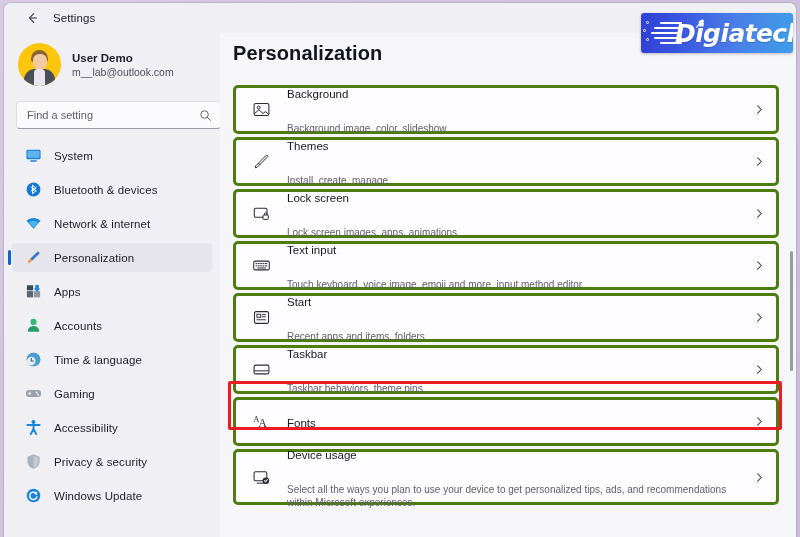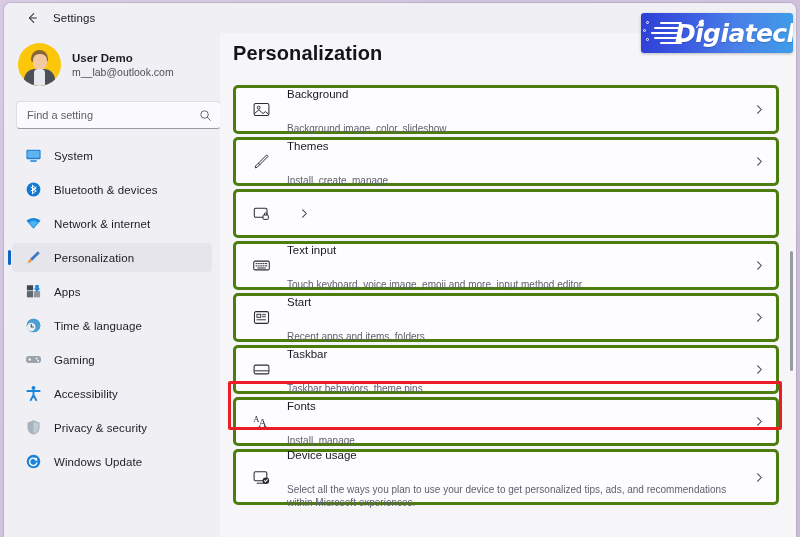--- a/index.html
+++ b/index.html
@@ -319,20 +319,29 @@
             <svg width="17" height="17" viewBox="0 0 18 18">
               <rect x="2" y="8.6" width="6.6" height="6.6" fill="#5d6772"></rect>
               <rect x="9.4" y="8.6" width="6.6" height="6.6" fill="#8d96a0"></rect>
               <rect x="2" y="2.4" width="6.6" height="5.4" fill="#3e4850"></rect>
               <path d="M10.9 2.2 H14.6 V5.9 H16.3 L12.75 9.2 L9.2 5.9 H10.9 Z" fill="#1a85da"></path>
             </svg>
           </span>
           <span class="nav-label">Apps</span>
         </div>
 
+        <div class="nav-item">
+          <span class="nav-ico">
+            <svg width="17" height="17" viewBox="0 0 18 18">
+              <circle cx="9" cy="5.2" r="3.3" fill="#35b87a"></circle>
+              <path d="M2.9 15.6 C2.9 11.9 5.6 9.6 9 9.6 C12.4 9.6 15.1 11.9 15.1 15.6 Z" fill="#2a9c66"></path>
+            </svg>
+          </span>
+          <span class="nav-label">Accounts</span>
+        </div>
 
         <div class="nav-item">
           <span class="nav-ico">
             <svg width="17" height="17" viewBox="0 0 18 18">
               <circle cx="9" cy="9" r="7.2" fill="#2f7fbe"></circle>
               <path d="M9 1.8 A7.2 7.2 0 0 0 9 16.2 A7.2 7.2 0 0 0 9 1.8" fill="#4a9ed4"></path>
               <circle cx="6.6" cy="10.6" r="4.5" fill="#e8eef2"></circle>
               <path d="M6.6 7.6 V10.6 H9" stroke="#39546b" stroke-width="1.1" fill="none" stroke-linecap="round"></path>
             </svg>
           </span>
@@ -430,20 +439,24 @@
         </div>
 
         <div class="card">
           <span class="card-ico">
             <svg width="19" height="19" viewBox="0 0 20 20" fill="none">
               <rect x="2.4" y="4.4" width="13.4" height="9.6" rx="1.6" stroke="#2b2b34" stroke-width="1.1"></rect>
               <rect x="11.6" y="11.6" width="5.6" height="4.6" rx=".9" fill="#ffffff" stroke="#2b2b34" stroke-width="1.05"></rect>
               <path d="M13.1 11.6 V10.5 A1.3 1.3 0 0 1 15.7 10.5 V11.6" stroke="#2b2b34" stroke-width="1" fill="none"></path>
             </svg>
           </span>
+          <span class="card-texts">
+            <span class="card-title">Lock screen</span>
+            <span class="card-sub" style="display:block">Lock screen images, apps, animations</span>
+          </span>
           <span class="card-chev">
             <svg width="11" height="11" viewBox="0 0 12 12">
                 <path d="M4 2 L8 6 L4 10" stroke="#3c3c46" stroke-width="1.15" fill="none" stroke-linecap="round" stroke-linejoin="round"></path>
               </svg>
           </span>
         </div>
 
         <div class="card">
           <span class="card-ico">
             <svg width="19" height="19" viewBox="0 0 20 20" fill="none">
@@ -503,21 +516,20 @@
 
         <div class="card">
           <span class="card-ico">
             <svg width="19" height="19" viewBox="0 0 20 20" fill="none">
               <text x="1.4" y="10.4" font-family="Liberation Serif, serif" font-size="9" fill="#2b2b34">A</text>
               <text x="6.6" y="15.6" font-family="Liberation Serif, serif" font-size="12.5" fill="#2b2b34">A</text>
             </svg>
           </span>
           <span class="card-texts">
             <span class="card-title">Fonts</span>
-            <span class="card-sub" style="display:block">Install, manage</span>
           </span>
           <span class="card-chev">
             <svg width="11" height="11" viewBox="0 0 12 12">
                 <path d="M4 2 L8 6 L4 10" stroke="#3c3c46" stroke-width="1.15" fill="none" stroke-linecap="round" stroke-linejoin="round"></path>
               </svg>
           </span>
         </div>
 
         <div class="card tall">
           <span class="card-ico">

